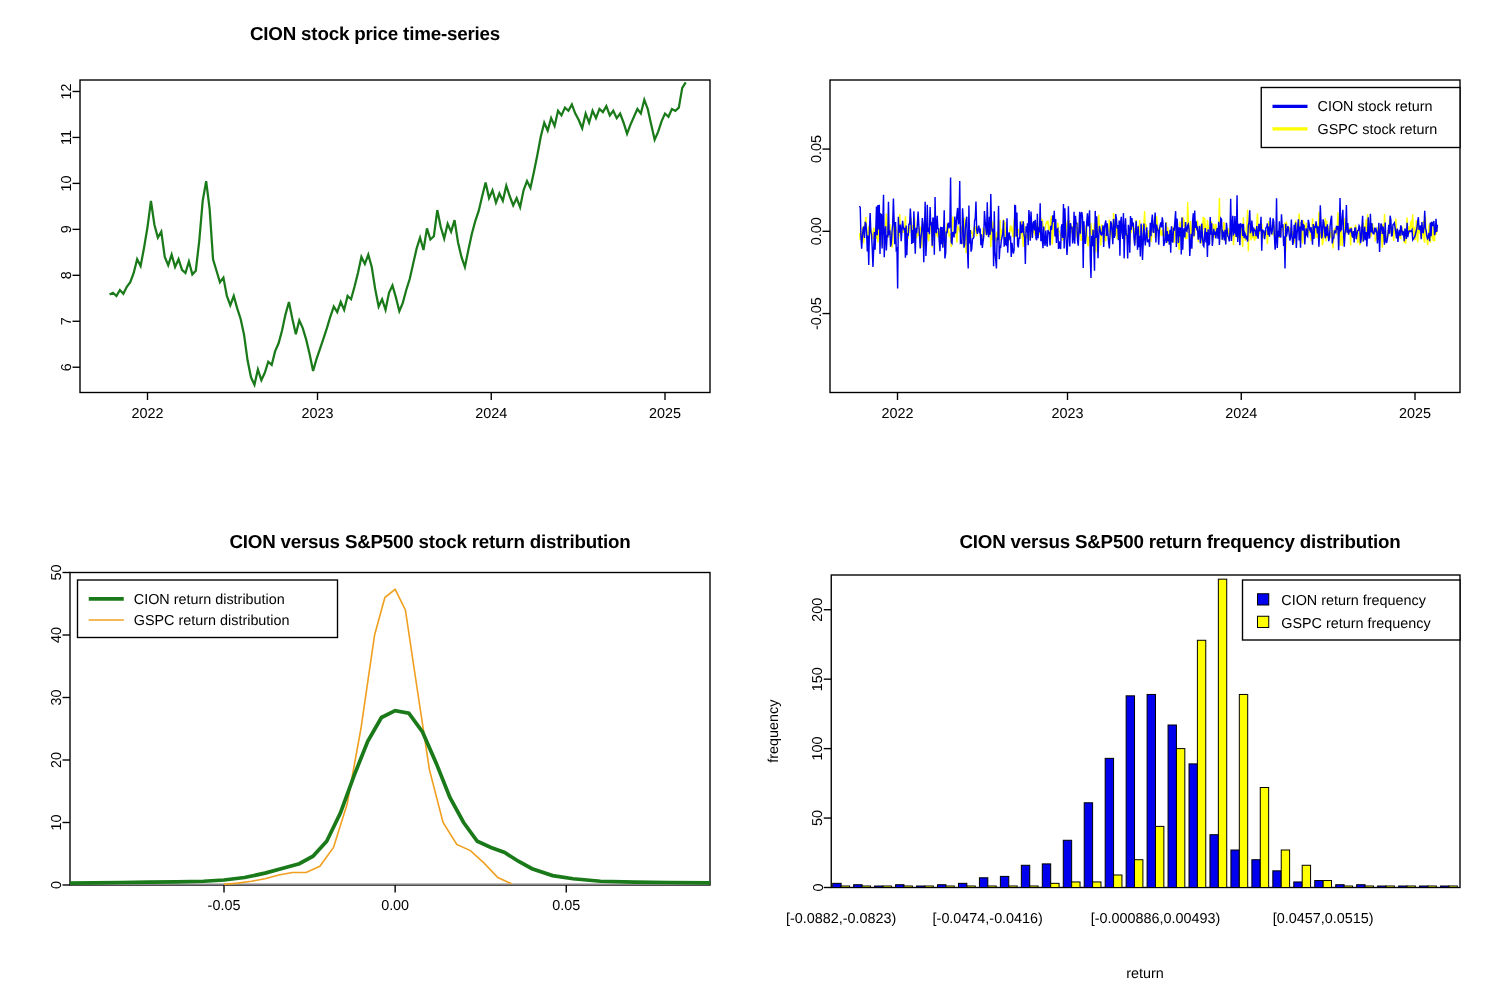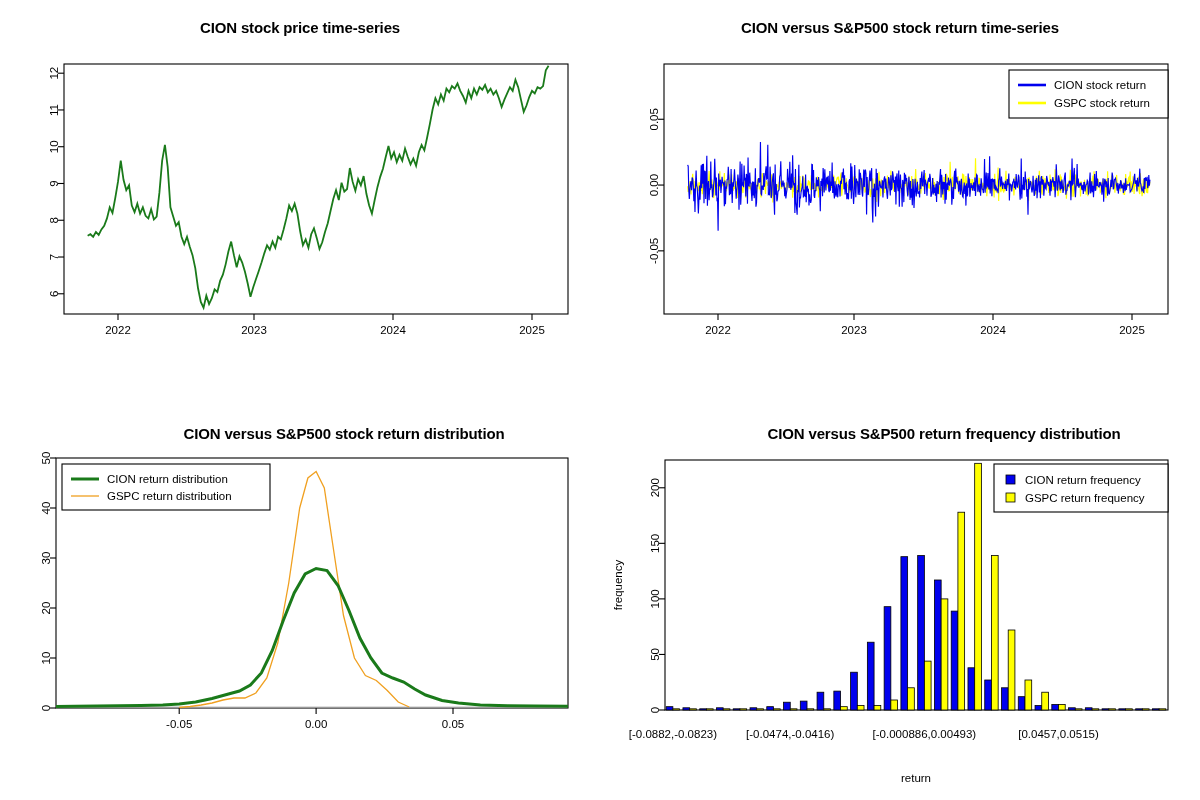--- a/index.html
+++ b/index.html
@@ -108,21 +108,20 @@
           <text class="ticklab" x="393" y="334" text-anchor="middle">2024</text>
           <line class="tick" x1="532" y1="314" x2="532" y2="320"></line>
           <text class="ticklab" x="532" y="334" text-anchor="middle">2025</text>
         </g>
       <rect class="box-line" x="64" y="64" width="504" height="250"></rect>
       <path id="tl-series" class="series-line" stroke="#1a7a1a" stroke-width="1.8" d="M87.64 235.69 L90.40 234.22 L93.16 236.79 L95.92 232.01 L98.68 234.96 L101.44 229.44 L104.20 225.76 L106.96 218.41 L109.72 207.38 L112.48 212.90 L115.24 198.19 L118.00 181.65 L120.76 160.69 L123.52 179.81 L126.28 190.10 L129.04 185.32 L131.80 205.54 L134.56 212.16 L137.32 203.71 L140.08 213.63 L142.84 207.38 L145.60 215.84 L148.36 218.41 L151.12 209.22 L153.88 219.51 L156.64 216.57 L159.40 192.68 L162.16 160.69 L164.92 144.88 L167.68 166.94 L170.44 207.38 L173.20 216.57 L175.96 225.76 L178.72 222.09 L181.48 236.79 L184.24 244.15 L187.00 236.79 L189.76 246.72 L192.52 255.18 L195.28 268.04 L198.04 288.26 L200.80 301.87 L203.56 307.75 L206.32 295.62 L209.08 304.07 L211.84 298.19 L214.60 289.37 L217.36 291.94 L220.12 280.91 L222.88 274.66 L225.64 264.37 L228.40 251.50 L231.16 241.57 L233.92 255.18 L236.68 267.31 L239.44 256.28 L242.20 262.53 L244.96 271.72 L247.72 283.49 L250.48 296.72 L253.24 287.16 L256.00 279.07 L258.76 270.99 L261.52 262.53 L264.28 253.34 L267.04 245.25 L269.80 249.66 L272.56 241.57 L275.32 247.82 L278.08 236.79 L280.84 239.37 L283.60 229.44 L286.36 218.41 L289.12 205.54 L291.88 211.06 L294.64 203.71 L297.40 213.63 L300.16 231.28 L302.92 245.25 L305.68 239.37 L308.44 247.82 L311.20 234.22 L313.96 228.34 L316.72 237.90 L319.48 248.93 L322.24 242.31 L325.00 232.01 L327.76 223.19 L330.52 211.06 L333.28 198.93 L336.04 190.10 L338.80 200.03 L341.56 182.75 L344.32 191.57 L347.08 189.00 L349.84 168.04 L352.60 181.65 L355.36 190.84 L358.12 179.07 L360.88 185.32 L363.64 176.13 L366.40 193.78 L369.16 205.54 L371.92 213.63 L374.68 200.03 L377.44 187.16 L380.20 176.87 L382.96 168.78 L385.72 157.01 L388.48 145.99 L391.24 158.49 L394.00 152.24 L396.76 162.16 L399.52 154.81 L402.28 160.69 L405.04 148.56 L407.80 157.01 L410.56 164.37 L413.32 158.49 L416.08 165.84 L418.84 152.24 L421.60 144.88 L424.36 150.40 L427.12 137.53 L429.88 123.93 L432.64 109.22 L435.40 98.19 L438.16 104.44 L440.92 94.51 L443.68 100.76 L446.44 88.63 L449.20 92.31 L451.96 86.06 L454.72 88.63 L457.48 83.49 L460.24 90.84 L463.00 95.99 L465.76 102.60 L468.52 90.84 L471.28 98.19 L474.04 88.63 L476.80 94.51 L479.56 87.16 L482.32 89.74 L485.08 84.96 L487.84 92.31 L490.60 88.63 L493.36 94.51 L496.12 90.84 L498.88 98.19 L501.64 107.01 L504.40 99.66 L507.16 93.41 L509.92 87.16 L512.68 90.84 L515.44 79.81 L518.20 87.16 L520.96 99.66 L523.72 111.79 L526.48 105.54 L529.24 97.09 L532.00 90.84 L534.76 93.41 L537.52 87.16 L540.28 88.63 L543.04 86.06 L545.80 70.25 L548.56 65.84 "></path>
     </svg>
   </div>
 
   <div class="panel" id="panel-tr">
-    <div class="panel-title">CION versus S&amp;P500 stock return time-series</div>
     <svg class="plotsvg" width="600" height="400" viewBox="0 0 600 400">
       <g id="tr-ticks">
           <line class="tick" x1="58" y1="250.8421052631579" x2="64" y2="250.8421052631579"></line>
           <text class="ticklab-rot" x="54" y="250.8421052631579" text-anchor="middle" dominant-baseline="central" transform="rotate(-90 54 250.8421052631579)">-0.05</text>
           <line class="tick" x1="58" y1="185.05263157894737" x2="64" y2="185.05263157894737"></line>
           <text class="ticklab-rot" x="54" y="185.05263157894737" text-anchor="middle" dominant-baseline="central" transform="rotate(-90 54 185.05263157894737)">0.00</text>
           <line class="tick" x1="58" y1="119.26315789473682" x2="64" y2="119.26315789473682"></line>
           <text class="ticklab-rot" x="54" y="119.26315789473682" text-anchor="middle" dominant-baseline="central" transform="rotate(-90 54 119.26315789473682)">0.05</text>
           <line class="tick" x1="118" y1="314" x2="118" y2="320"></line>
           <text class="ticklab" x="118" y="334" text-anchor="middle">2022</text>

